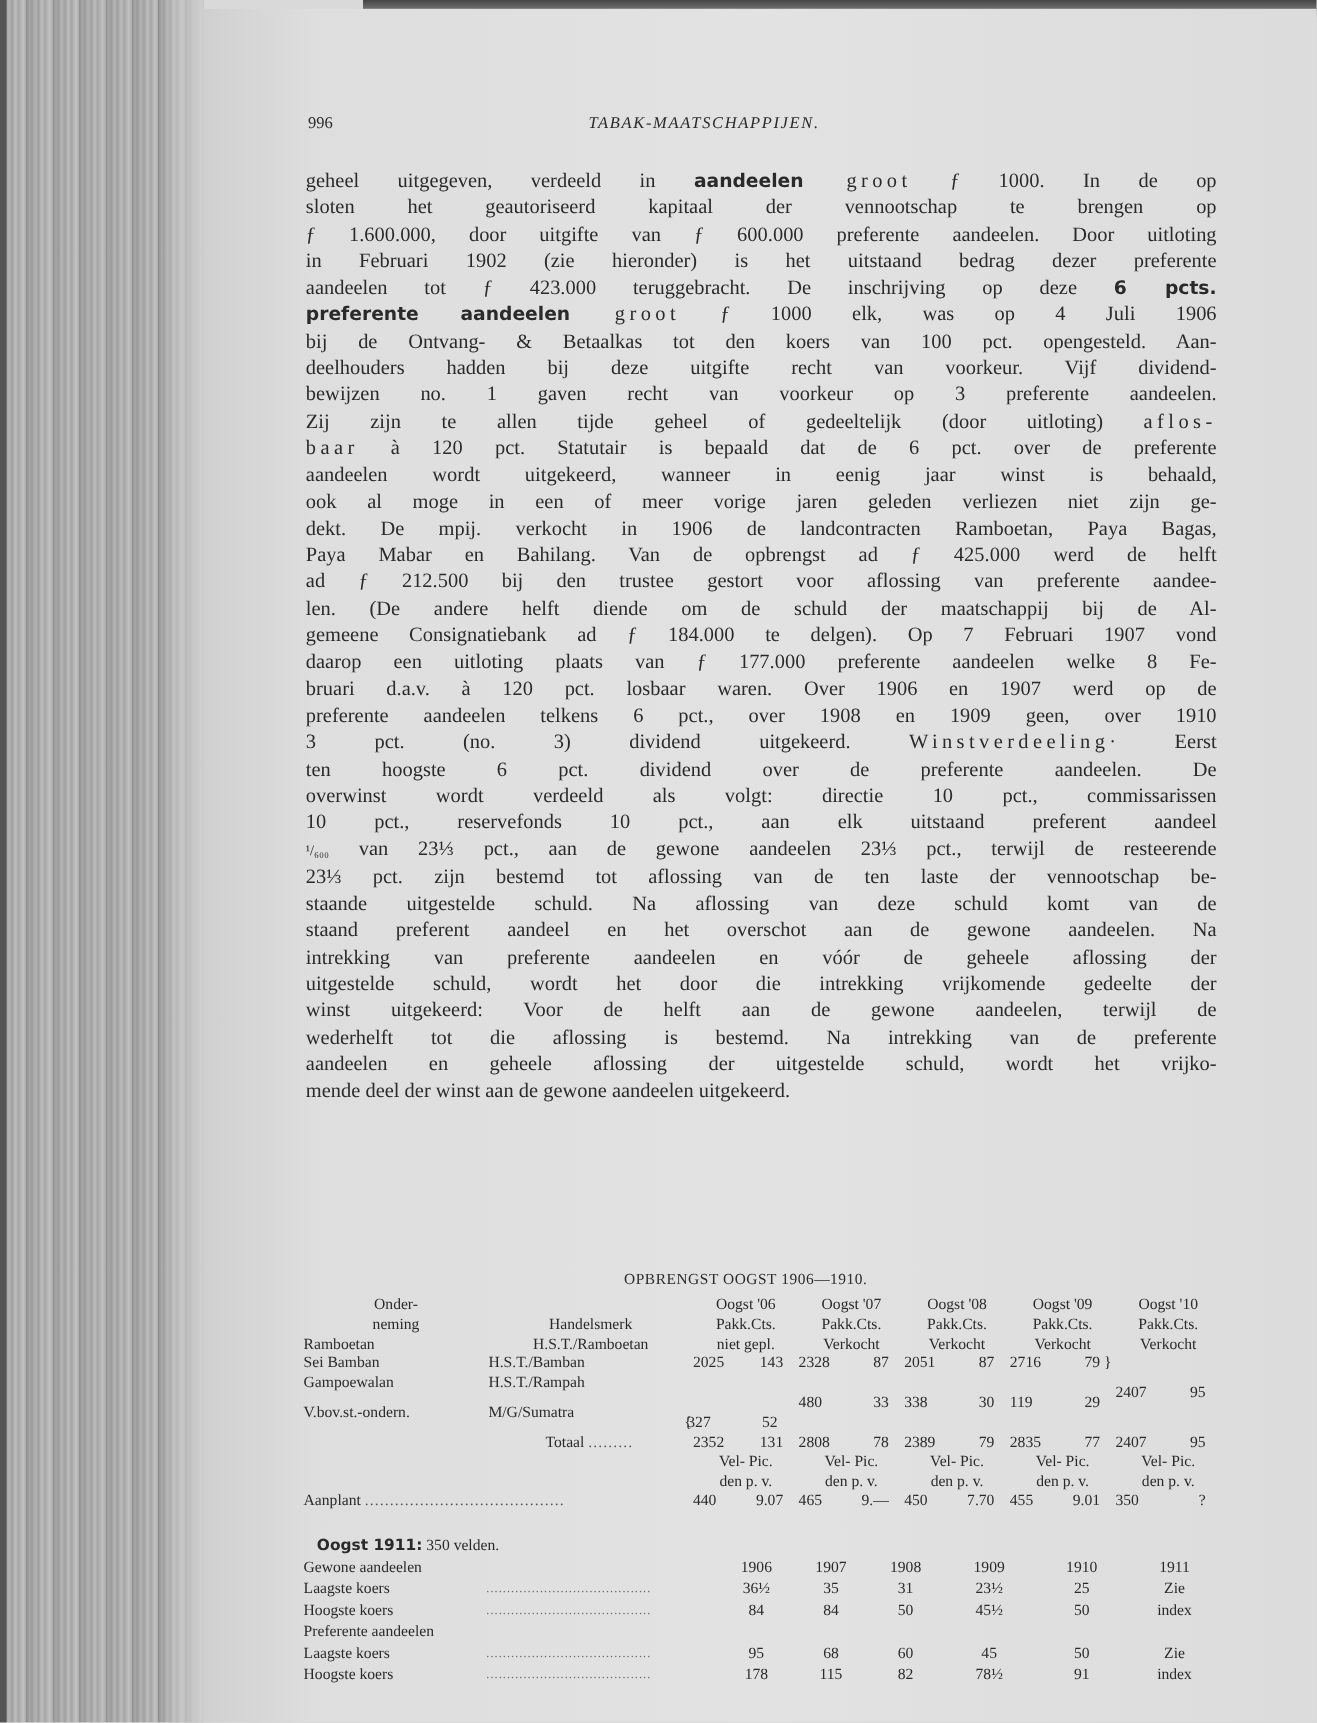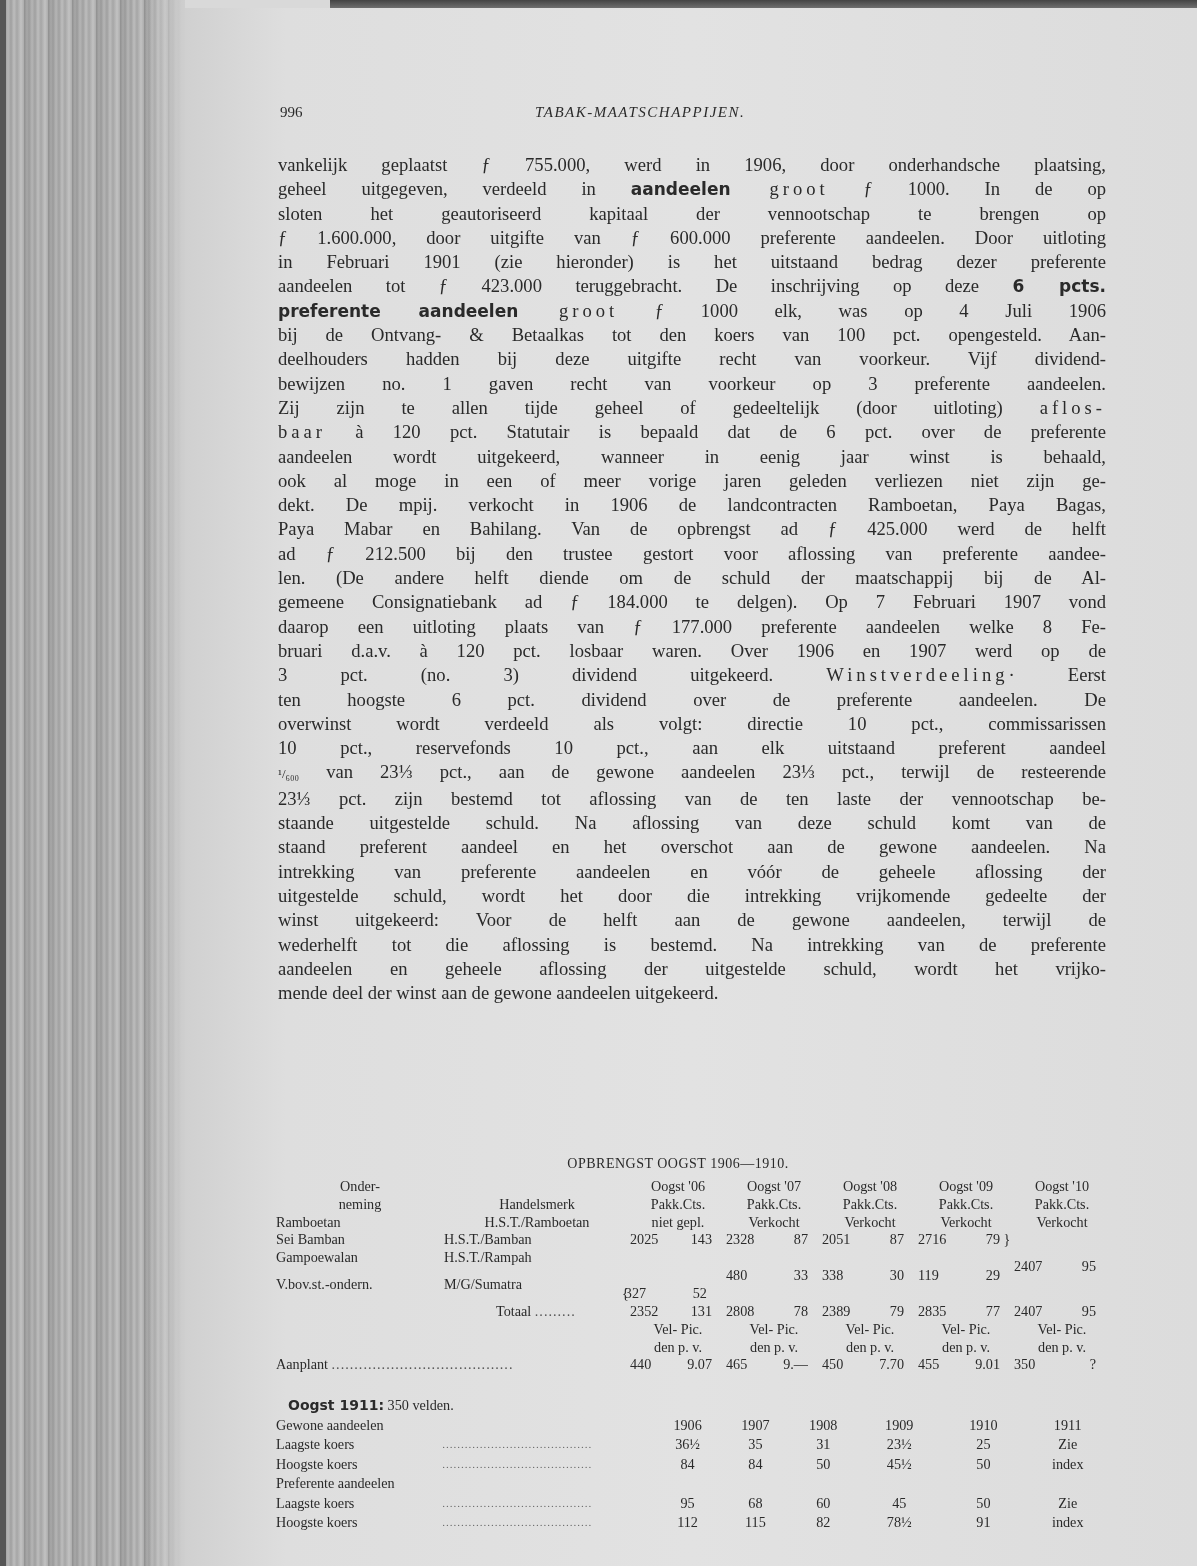--- a/index.html
+++ b/index.html
@@ -82,41 +82,41 @@
 <div class="gutter-edge"></div>
 <div class="top-strip"></div>
 <div class="page"></div>
 
 <div class="running-head">
   <span class="page-number">996</span>
   <span class="running-title">TABAK-MAATSCHAPPIJEN.</span>
 </div>
 
 <div class="body-text">
-  <span class="line">vankelijk geplaatst ƒ 755.000, werd in 1906, door onderhandsche plaatsing,</span>
   <span class="line"><span>geheel uitgegeven, verdeeld in </span><span class="bold-sans">aandeelen</span><span class="spaced"> groot</span><span> ƒ 1000. In de op</span></span>
   <span class="line">sloten het geautoriseerd kapitaal der vennootschap te brengen op</span>
   <span class="line">ƒ 1.600.000, door uitgifte van ƒ 600.000 preferente aandeelen. Door uitloting</span>
-  <span class="line">in Februari 1901 (zie hieronder) is het uitstaand bedrag dezer preferente</span>
+  <span class="line">in Februari 1902 (zie hieronder) is het uitstaand bedrag dezer preferente</span>
   <span class="line"><span>aandeelen tot ƒ 423.000 teruggebracht. De inschrijving op deze </span><span class="bold-sans">6 pcts.</span></span>
   <span class="line"><span class="bold-sans">preferente aandeelen</span><span class="spaced"> groot</span><span> ƒ 1000 elk, was op 4 Juli 1906</span></span>
   <span class="line">bij de Ontvang- &amp; Betaalkas tot den koers van 100 pct. opengesteld. Aan-</span>
   <span class="line">deelhouders hadden bij deze uitgifte recht van voorkeur. Vijf dividend-</span>
   <span class="line">bewijzen no. 1 gaven recht van voorkeur op 3 preferente aandeelen.</span>
   <span class="line"><span>Zij zijn te allen tijde geheel of gedeeltelijk (door uitloting) </span><span class="spaced">aflos-</span></span>
   <span class="line"><span class="spaced">baar</span><span> à 120 pct. Statutair is bepaald dat de 6 pct. over de preferente</span></span>
   <span class="line">aandeelen wordt uitgekeerd, wanneer in eenig jaar winst is behaald,</span>
   <span class="line">ook al moge in een of meer vorige jaren geleden verliezen niet zijn ge-</span>
   <span class="line">dekt. De mpij. verkocht in 1906 de landcontracten Ramboetan, Paya Bagas,</span>
   <span class="line">Paya Mabar en Bahilang. Van de opbrengst ad ƒ 425.000 werd de helft</span>
   <span class="line">ad ƒ 212.500 bij den trustee gestort voor aflossing van preferente aandee-</span>
   <span class="line">len. (De andere helft diende om de schuld der maatschappij bij de Al-</span>
   <span class="line">gemeene Consignatiebank ad ƒ 184.000 te delgen). Op 7 Februari 1907 vond</span>
   <span class="line">daarop een uitloting plaats van ƒ 177.000 preferente aandeelen welke 8 Fe-</span>
   <span class="line">bruari d.a.v. à 120 pct. losbaar waren. Over 1906 en 1907 werd op de</span>
+  <span class="line">preferente aandeelen telkens 6 pct., over 1908 en 1909 geen, over 1910</span>
   <span class="line"><span>3 pct. (no. 3) dividend uitgekeerd. </span><span class="spaced">Winstverdeeling</span><span>· Eerst</span></span>
   <span class="line">ten hoogste 6 pct. dividend over de preferente aandeelen. De</span>
   <span class="line">overwinst wordt verdeeld als volgt: directie 10 pct., commissarissen</span>
   <span class="line">10 pct., reservefonds 10 pct., aan elk uitstaand preferent aandeel</span>
   <span class="line"><span class="frac">¹/₆₀₀</span><span> van 23⅓ pct., aan de gewone aandeelen 23⅓ pct., terwijl de resteerende</span></span>
   <span class="line">23⅓ pct. zijn bestemd tot aflossing van de ten laste der vennootschap be-</span>
   <span class="line">staande uitgestelde schuld. Na aflossing van deze schuld komt van de</span>
   <span class="line">staand preferent aandeel en het overschot aan de gewone aandeelen. Na</span>
   <span class="line">intrekking van preferente aandeelen en vóór de geheele aflossing der</span>
   <span class="line">uitgestelde schuld, wordt het door die intrekking vrijkomende gedeelte der</span>
@@ -259,21 +259,21 @@
     <td class="k-val">95</td>
     <td class="k-val">68</td>
     <td class="k-val">60</td>
     <td class="k-val wide">45</td>
     <td class="k-val wide">50</td>
     <td class="k-val wide">Zie</td>
   </tr>
   <tr>
     <td class="k-label">Hoogste koers</td>
     <td class="k-dots">........................................</td>
-    <td class="k-val">112</td>
+    <td class="k-val">178</td>
     <td class="k-val">115</td>
     <td class="k-val">82</td>
     <td class="k-val wide">78½</td>
     <td class="k-val wide">91</td>
     <td class="k-val wide">index</td>
   </tr>
 </tbody>
   </table>
 
 </body></html>

